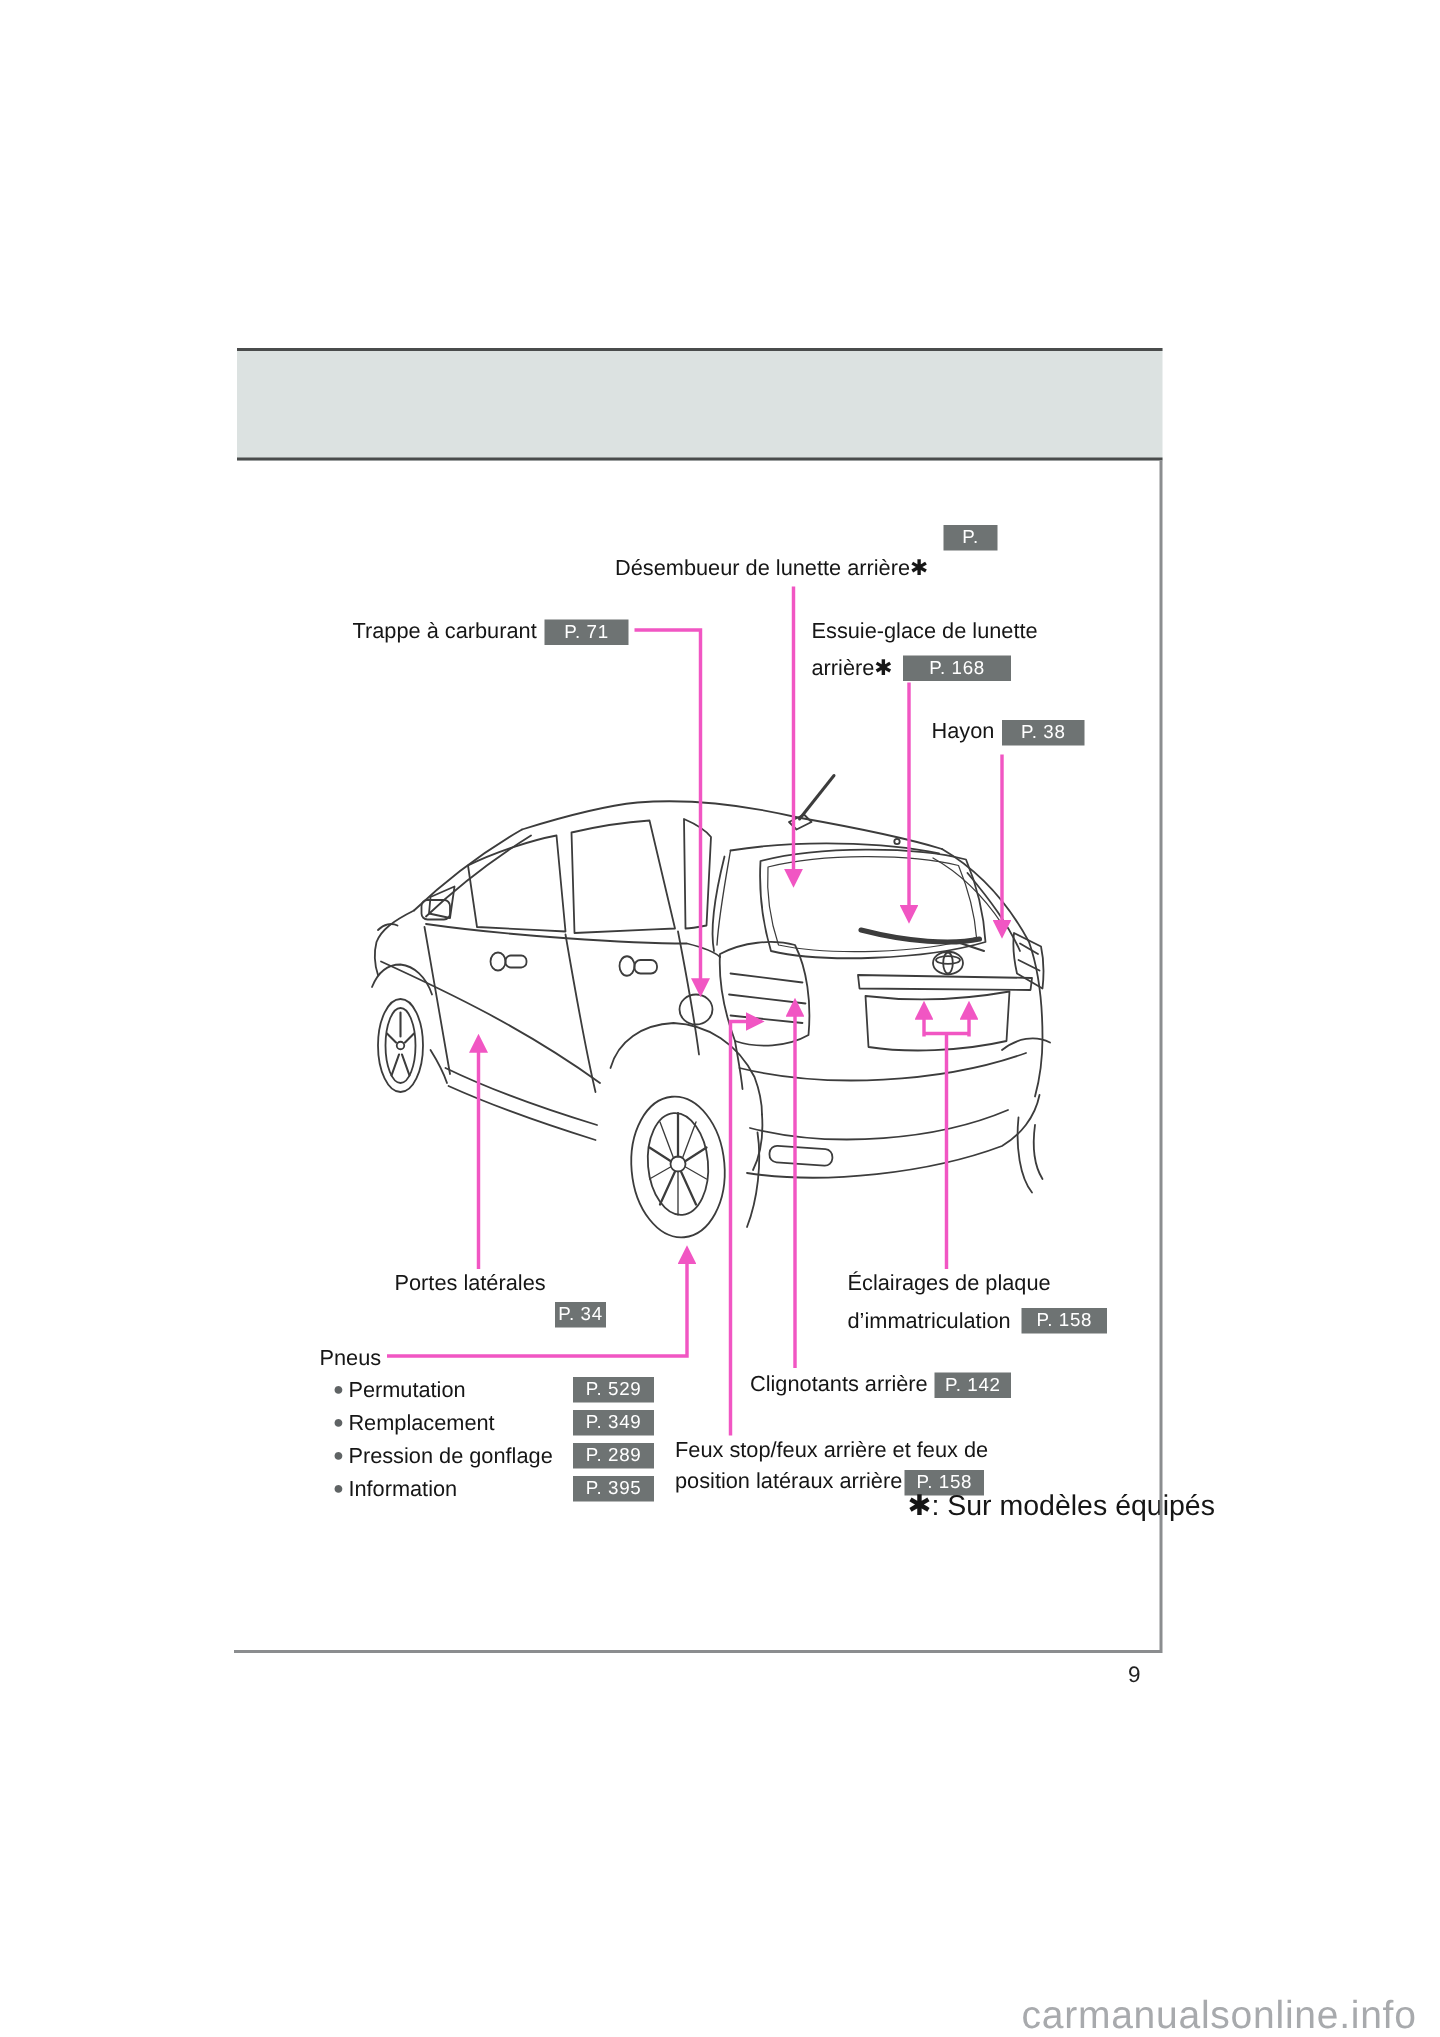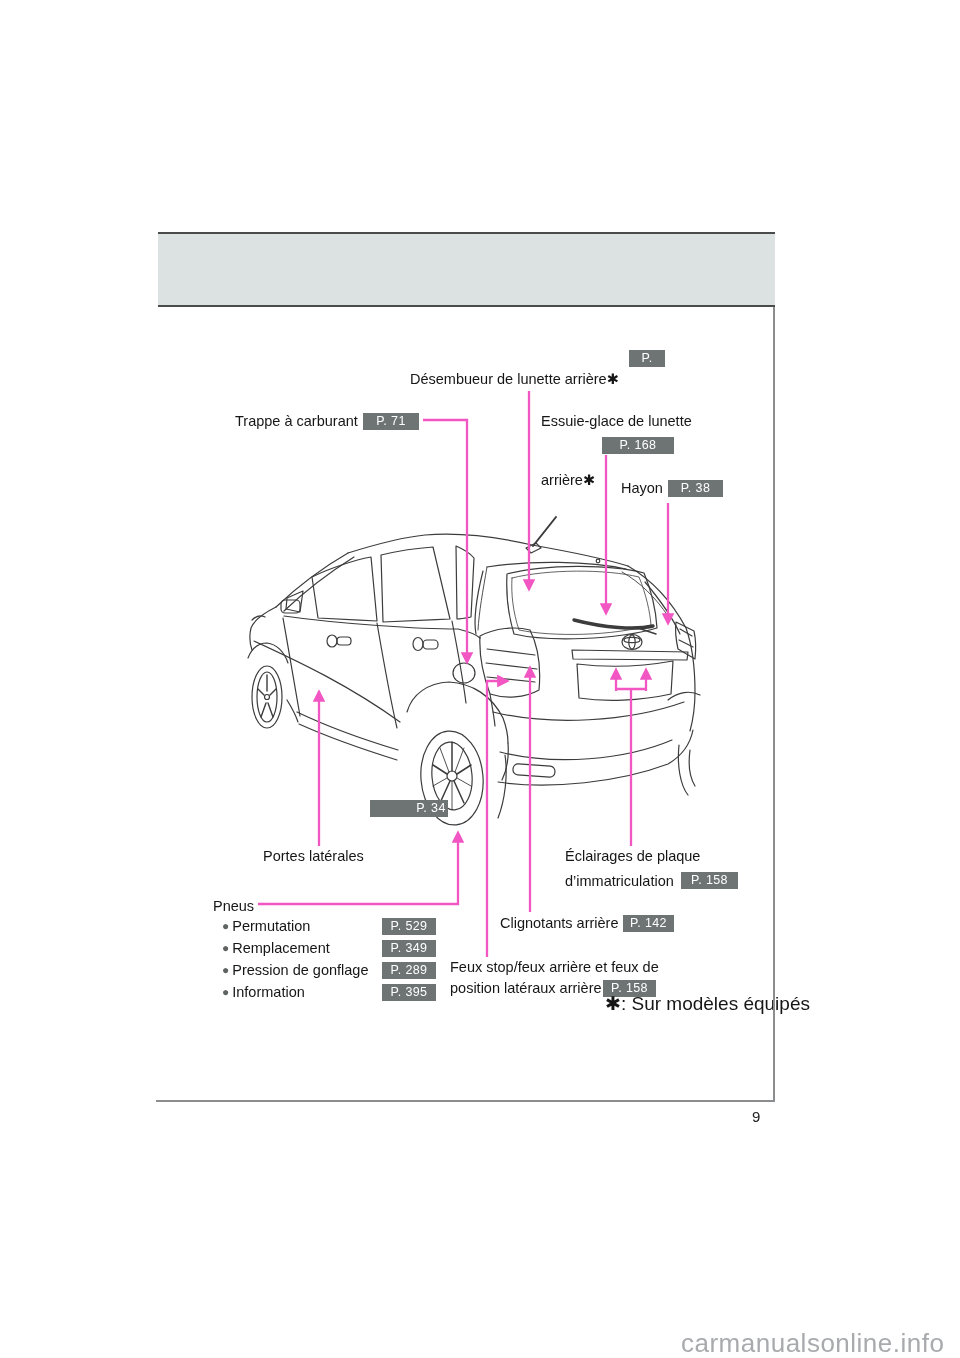--- a/index.html
+++ b/index.html
@@ -151,28 +151,28 @@
     </g>
   </svg>
 
   <div class="lbl" style="left:410px; top:370px;">Désembueur de lunette arrière✱</div>
   <div class="pref" style="left:629px; top:350px; width:36px;">P. 217</div>
 
   <div class="lbl" style="left:235px; top:412px;">Trappe à carburant</div>
   <div class="pref" style="left:363px; top:413px; width:56px;">P. 71</div>
 
   <div class="lbl" style="left:541px; top:412px;">Essuie-glace de lunette</div>
-  <div class="lbl" style="left:541px; top:437px;margin-top:34px;">arrière✱</div>
+  <div class="lbl" style="left:541px; top:437px;">arrière✱</div>
   <div class="pref" style="left:602px; top:437px; width:72px;">P. 168</div>
 
   <div class="lbl" style="left:621px; top:479px;">Hayon</div>
   <div class="pref" style="left:668px; top:480px; width:55px;">P. 38</div>
 
   <div class="lbl" style="left:263px; top:847px;">Portes latérales</div>
-  <div class="pref" style="left:370px; top:800px; width:34px;padding-left:44px;">P. 34</div>
+  <div class="pref" style="left:370px; top:868px; width:34px;">P. 34</div>
 
   <div class="lbl" style="left:565px; top:847px;">Éclairages de plaque</div>
   <div class="lbl" style="left:565px; top:872px;">d’immatriculation</div>
   <div class="pref" style="left:681px; top:872px; width:57px;">P. 158</div>
 
   <div class="lbl" style="left:500px; top:914px;">Clignotants arrière</div>
   <div class="pref" style="left:623px; top:915px; width:51px;">P. 142</div>
 
   <div class="lbl" style="left:450px; top:958px;">Feux stop/feux arrière et feux de</div>
   <div class="lbl" style="left:450px; top:979px;">position latéraux arrière</div>

